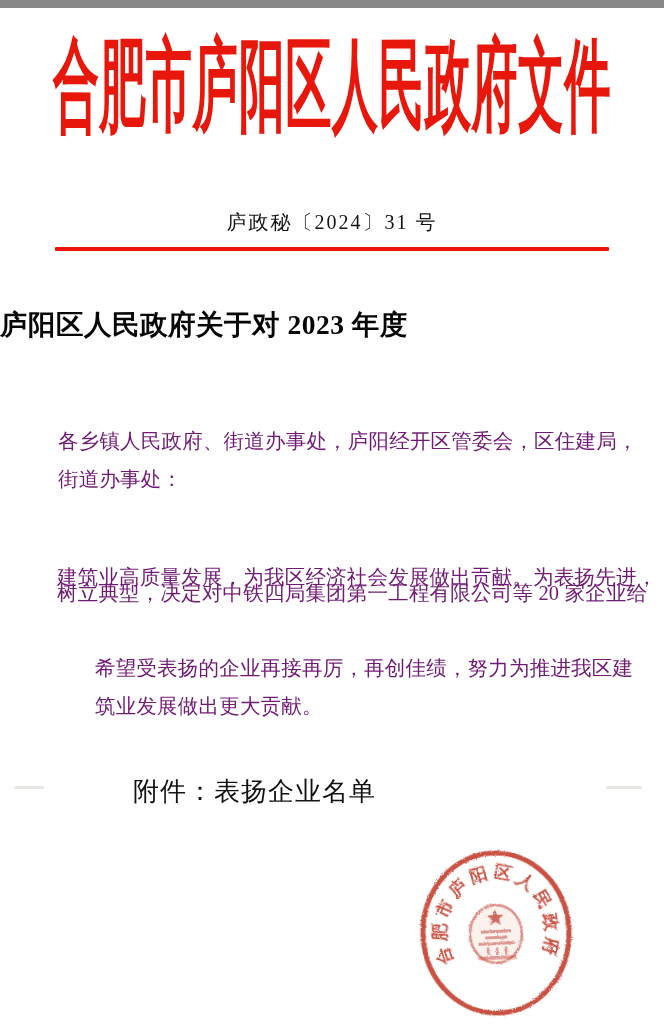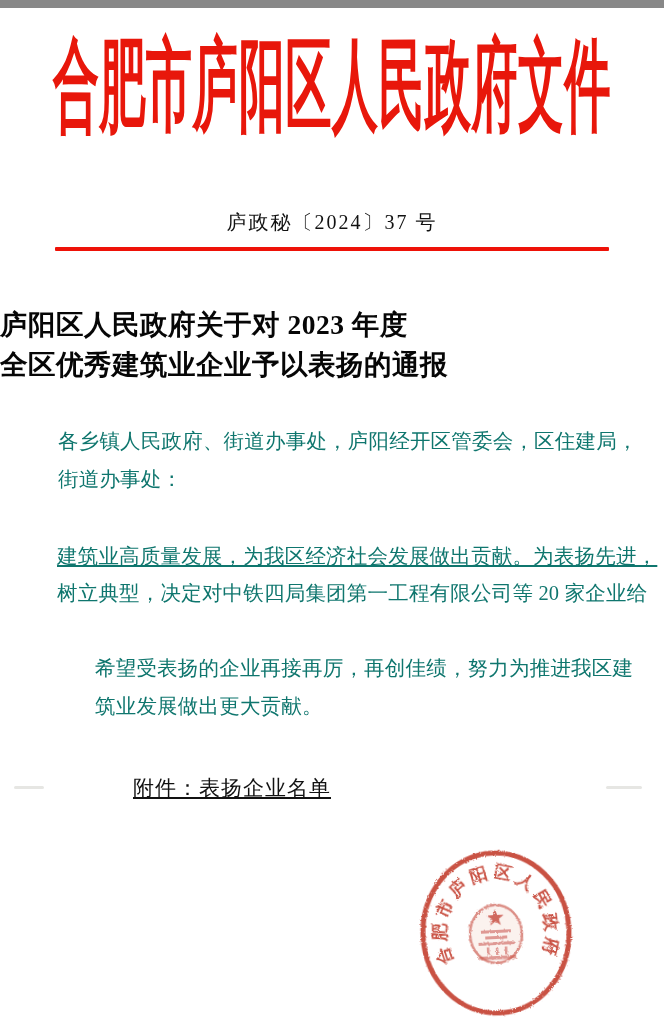--- a/index.html
+++ b/index.html
@@ -52,38 +52,37 @@
     line-height: 40px;
     letter-spacing: 0.5px;
     color: #060606;
   }
   .bl {
     position: absolute;
     font-size: 20.5px;
     line-height: 26px;
     letter-spacing: 0.2px;
     white-space: nowrap;
-    color: #0f766e;
+    color: #701a75;
   }
   .bl1 { top: 420px; left: 58px; }
   .bl2 { top: 458px; left: 58px; }
   .bl3 { top: 498px; left: 96px; }
-  .bl4 { top: 535px; left: 57px; text-decoration: underline; }
+  .bl4 { top: 556px; left: 57px; }
   .bl5 { top: 572px; left: 57px; }
   .bl6 { top: 609px; left: 57px; }
   .bl7 { top: 647px; left: 95px; }
   .bl8 { top: 685px; left: 95px; }
   .attachment {
     position: absolute;
     top: 766px; left: 133px;
-    font-size: 21px;
+    font-size: 26px;
     letter-spacing: 1px;
     color: #121212;
     white-space: nowrap;
-    text-decoration: underline;
   }
   .date-line {
     position: absolute;
     top: 969px; left: 422px;
     font-size: 21px;
     letter-spacing: 0.5px;
     color: #0d0d0d;
     z-index: 1;
     white-space: nowrap;
   }
@@ -111,27 +110,26 @@
   .scan-artifact.left  { top: 778px; left: 14px;  width: 30px; }
   .scan-artifact.right { top: 778px; left: 606px; width: 36px; }
 </style>
 </head>
 <body>
 
 <div class="page">
 
   <div class="org-title">合肥市庐阳区人民政府文件</div>
 
-  <div class="doc-number">庐政秘〔2024〕37 号</div>
+  <div class="doc-number">庐政秘〔2024〕31 号</div>
 
   <div class="red-divider"></div>
 
   <div class="doc-title">
     <div>庐阳区人民政府关于对 2023 年度</div>
-    <div>全区优秀建筑业企业予以表扬的通报</div>
   </div>
 
   <div class="bl bl1">各乡镇人民政府、街道办事处，庐阳经开区管委会，区住建局，</div>
   <div class="bl bl2">街道办事处：</div>
   <div class="bl bl4">建筑业高质量发展，为我区经济社会发展做出贡献。为表扬先进，</div>
   <div class="bl bl5">树立典型，决定对中铁四局集团第一工程有限公司等 20 家企业给</div>
   <div class="bl bl7">希望受表扬的企业再接再厉，再创佳绩，努力为推进我区建</div>
   <div class="bl bl8">筑业发展做出更大贡献。</div>
 
   <div class="attachment">附件：表扬企业名单</div>

